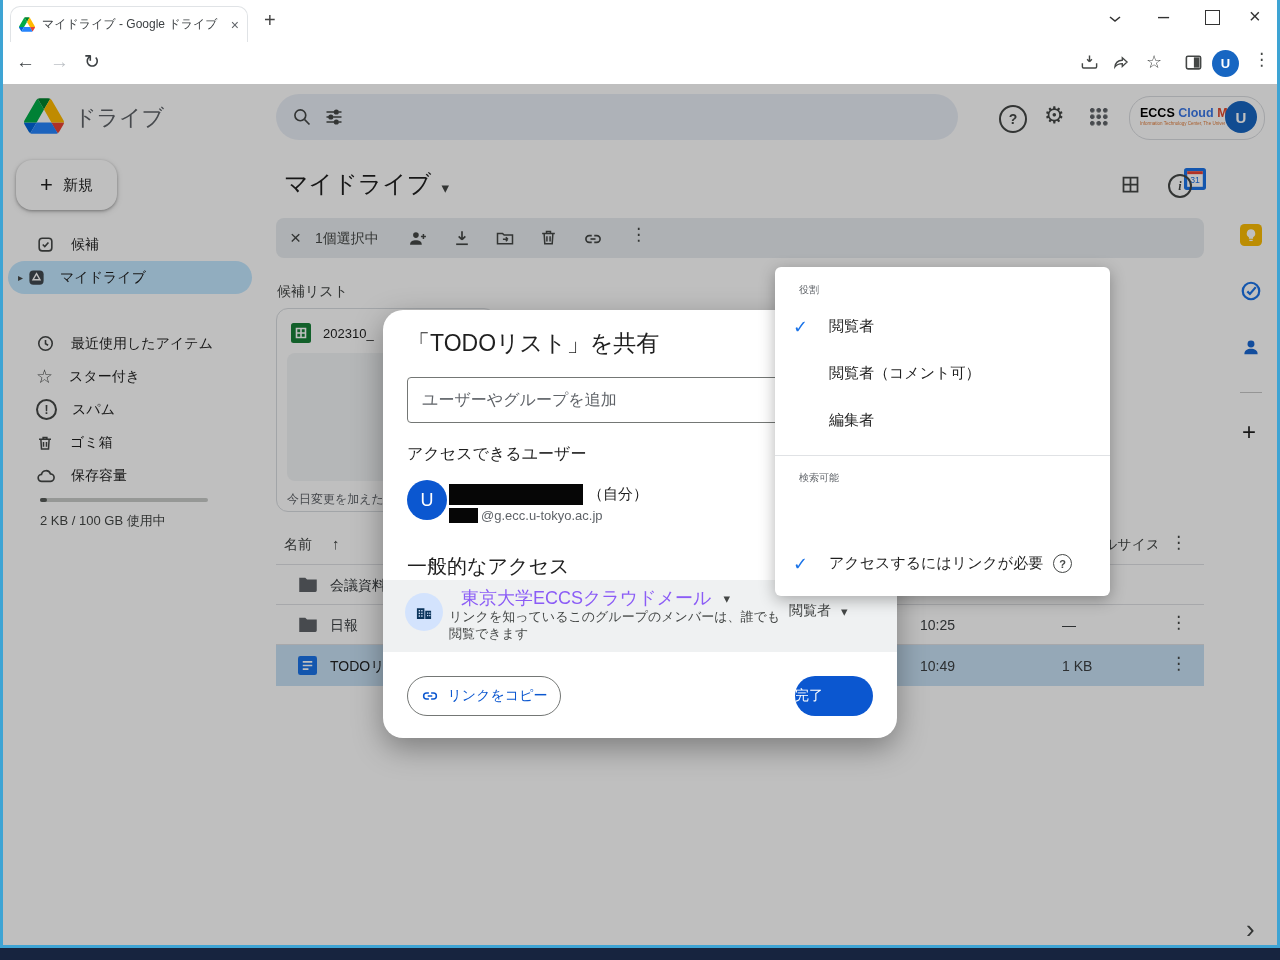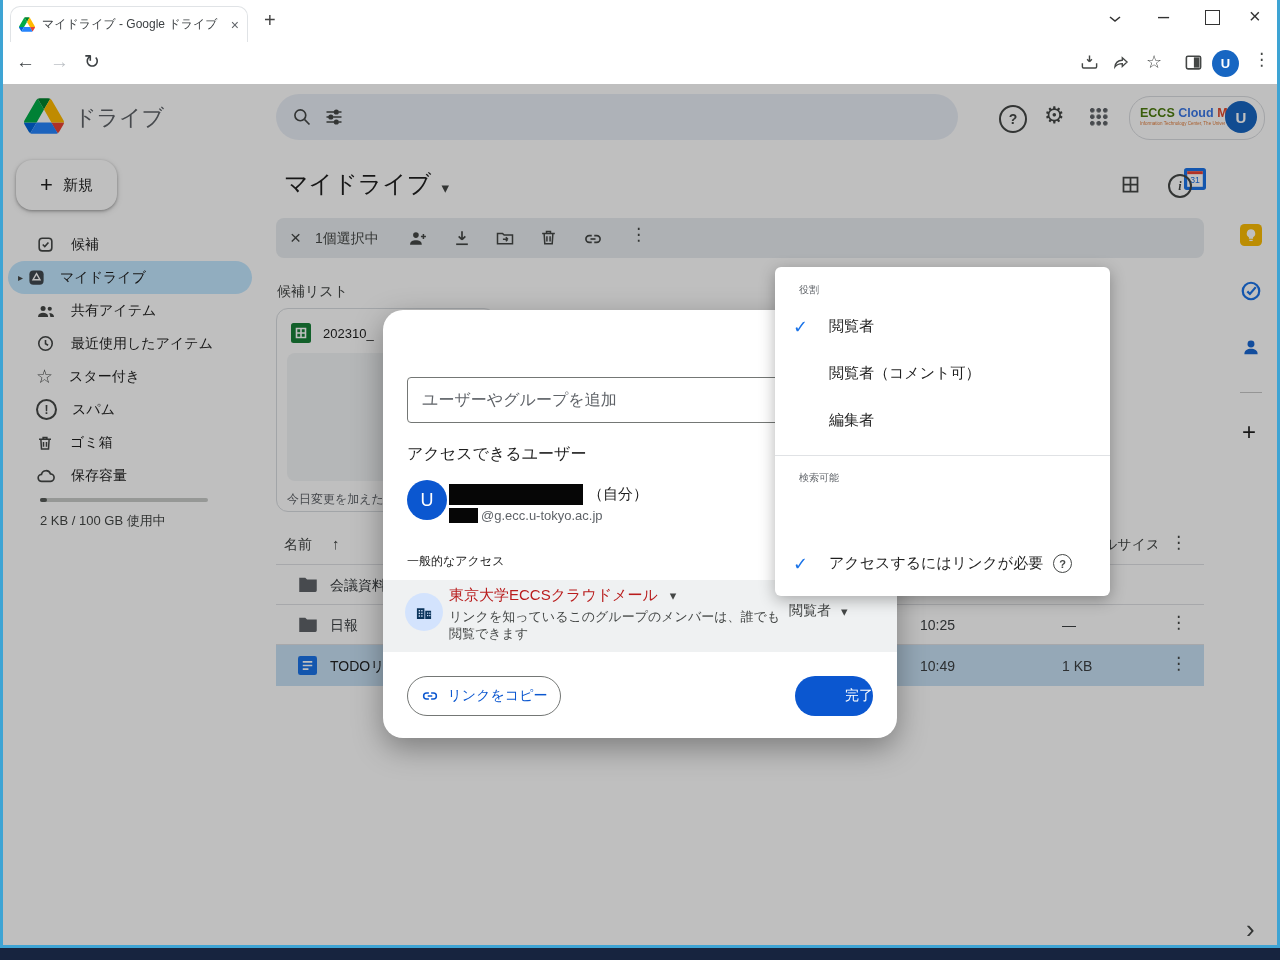--- a/index.html
+++ b/index.html
@@ -111,21 +111,21 @@
         </svg>
     </span>
   </div>
 
   <div class="a circle-btn" style="left:999px;top:105px;width:24px;height:24px;border:2px solid #444746;color:#444746;font-size:14px;font-weight:bold;">?</div>
   <span class="a glyph" style="left:1044px;top:104px;font-size:23px;color:#444746;">⚙</span>
   <span class="a" style="left:1090px;top:108px;width:18px;height:18px;background:radial-gradient(circle,#5f6368 2px,transparent 2.6px) -1px -1px/6.5px 6.5px;"></span>
 
   <div class="a" style="left:1129px;top:96px;width:134px;height:42px;background:#fff;border:1px solid #dadce0;border-radius:21px;">
     <div class="a" style="left:10px;top:9px;font-size:12.5px;font-weight:bold;white-space:nowrap;">
-      <span style="color:#4d7c0f;">ECCS</span>
+      <span style="color:#000000;">ECCS</span>
       <span style="color:#3b78e7;">Cloud</span>
       <span style="color:#e04a2f;">Mail</span>
     </div>
     <div class="a" style="left:10px;top:24px;width:85px;font-size:4.5px;color:#e07b39;white-space:nowrap;overflow:hidden;">Information Technology Center, The University of Tokyo</div>
   </div>
   <div class="a circle-btn" style="left:1225px;top:101px;width:32px;height:32px;background:#1766c2;color:#fff;font-size:15px;font-weight:bold;z-index:2;">U</div>
 
   <div class="a flex" style="left:16px;top:160px;width:101px;height:50px;background:#fff;border-radius:16px;box-shadow:0 1px 3px rgba(0,0,0,.3),0 2px 6px rgba(0,0,0,.15);justify-content:center;gap:10px;">
     <span class="glyph" style="font-size:22px;color:#1f1f1f;">+</span>
     <span style="font-size:15px;color:#1f1f1f;">新規</span>
@@ -142,31 +142,20 @@
   </div>
   <div class="a flex" style="left:8px;top:261px;width:244px;height:33px;background:#c2e7ff;border-radius:17px;">
     <span class="glyph" style="margin-left:10px;font-size:10px;color:#444746;">▸</span>
     <span class="ic" style="margin-left:4px;">
       <svg width="19" height="19" viewBox="0 0 24 24">
           <rect x="3" y="3" width="18" height="18" rx="5" fill="#41484f"></rect>
           <path d="M12 7.2l4.4 7.6H7.6z" fill="none" stroke="#fff" stroke-width="1.8"></path>
         </svg>
     </span>
     <span class="sb-label" style="margin-left:14px;font-weight:500;">マイドライブ</span>
-  </div>
-  <div class="a flex" style="left:8px;top:294px;width:244px;height:33px;">
-    <span class="ic" style="margin-left:28px;">
-      <svg width="20" height="20" viewBox="0 0 24 24" fill="#444746">
-          <circle cx="8.5" cy="9" r="3"></circle>
-          <circle cx="16.5" cy="9.3" r="2.5"></circle>
-          <path d="M2.5 18.5c0-2.9 2.8-4.4 6-4.4s6 1.5 6 4.4v.8h-12z"></path>
-          <path d="M16 14.3c2.8.1 5.5 1.4 5.5 3.9v1.1h-4.2z"></path>
-        </svg>
-    </span>
-    <span class="sb-label" style="margin-left:15px;">共有アイテム</span>
   </div>
   <div class="a flex" style="left:8px;top:327px;width:244px;height:33px;">
     <span class="ic" style="margin-left:28px;">
       <svg width="19" height="19" viewBox="0 0 24 24" fill="none" stroke="#444746" stroke-width="2">
           <circle cx="12" cy="12" r="8.5"></circle>
           <path d="M12 7.5v4.8l3.3 1.9"></path>
         </svg>
     </span>
     <span class="sb-label" style="margin-left:16px;">最近使用したアイテム</span>
   </div>
@@ -333,69 +322,70 @@
     </span>
     <span class="a" style="left:54px;top:13px;font-size:14px;color:#1f1f1f;">TODOリスト</span>
     <span class="a" style="left:644px;top:13px;font-size:14px;color:#3c4043;">10:49</span>
     <span class="a" style="left:786px;top:13px;font-size:14px;color:#3c4043;">1 KB</span>
     <span class="a glyph" style="left:894px;top:10px;font-size:17px;color:#444746;">⋮</span>
   </div>
 
   <div class="a scrim"></div>
 
   <div class="a dialog">
+    <div class="a" style="left:24px;top:18px;font-size:23px;color:#1f1f1f;">「TODOリスト」を共有</div>
     <input class="a" style="left: 24px; top: 67px; width: 466px; height: 46px; box-sizing: border-box; border: 1px solid rgb(116, 119, 117); border-radius: 4px; padding: 0px 14px; font-size: 16px; outline: none; background: rgb(255, 255, 255);" placeholder="ユーザーやグループを追加">
     <div class="a" style="left:24px;top:134px;font-size:16px;font-weight:500;color:#1f1f1f;">アクセスできるユーザー</div>
     <div class="a circle-btn" style="left:24px;top:170px;width:40px;height:40px;background:#0b57d0;color:#fff;font-size:18px;">U</div>
     <div class="a redact" style="left:66px;top:174px;width:134px;height:21px;"></div>
     <span class="a" style="left:205px;top:175px;font-size:15px;color:#1f1f1f;">（自分）</span>
     <div class="a redact" style="left:66px;top:198px;width:29px;height:15px;"></div>
     <span class="a" style="left:98px;top:198px;font-size:13px;color:#5f6368;">@g.ecc.u-tokyo.ac.jp</span>
-    <div class="a" style="left:24px;top:243px;font-size:12px;font-weight:500;color:#1f1f1f;">一般的なアクセス</div>
+    <div class="a" style="left:24px;top:243px;font-size:20px;font-weight:500;color:#1f1f1f;">一般的なアクセス</div>
 
     <div class="a" style="left:0;top:270px;width:514px;height:72px;background:#eff1f2;">
       <div class="a circle-btn" style="left:22px;top:13px;width:38px;height:38px;background:#d3e3fd;">
         <svg width="20" height="20" viewBox="0 0 24 24" fill="#0b355c">
             <path d="M3.5 20.5V7.5h9v13zM13.5 20.5V10.5h7v10z"></path>
             <g fill="#d3e3fd">
               <rect x="5.6" y="9.6" width="1.7" height="1.7"></rect>
               <rect x="8.6" y="9.6" width="1.7" height="1.7"></rect>
               <rect x="5.6" y="12.8" width="1.7" height="1.7"></rect>
               <rect x="8.6" y="12.8" width="1.7" height="1.7"></rect>
               <rect x="5.6" y="16" width="1.7" height="1.7"></rect>
               <rect x="8.6" y="16" width="1.7" height="1.7"></rect>
               <rect x="15.6" y="12.6" width="1.5" height="1.5"></rect>
               <rect x="18.2" y="12.6" width="1.5" height="1.5"></rect>
               <rect x="15.6" y="15.6" width="1.5" height="1.5"></rect>
               <rect x="18.2" y="15.6" width="1.5" height="1.5"></rect>
             </g>
           </svg>
       </div>
       <div class="a flex" style="left:66px;top:6px;">
-        <span style="font-size:15px;font-weight:500;color:#b91c1c;">東京大学ECCSクラウドメール</span>
+        <span style="font-size:18px;font-weight:500;color:#8b5cf6;margin-left:12px;">東京大学ECCSクラウドメール</span>
         <span class="glyph" style="font-size:13px;color:#444746;margin-left:12px;">▾</span>
       </div>
       <div class="a" style="left:66px;top:28px;width:342px;font-size:13px;line-height:17px;color:#444746;">リンクを知っているこのグループのメンバーは、誰でも閲覧できます</div>
       <div class="a flex" style="left:400px;top:14px;height:34px;padding:0 6px;border-radius:17px;">
         <span style="font-size:14px;color:#444746;">閲覧者</span>
         <span class="glyph" style="font-size:13px;color:#444746;margin-left:10px;">▾</span>
       </div>
     </div>
 
     <div class="a flex" style="left:24px;top:366px;width:154px;height:40px;border:1px solid #747775;border-radius:20px;justify-content:center;gap:9px;box-sizing:border-box;">
       <span class="ic" style="color:#0b57d0;">
         <svg width="18" height="18" viewBox="0 0 24 24" fill="none" stroke="#0b57d0" stroke-width="2">
             <path d="M9 12h6"></path>
             <path d="M10.5 8H7.5a4 4 0 000 8h3"></path>
             <path d="M13.5 8h3a4 4 0 010 8h-3"></path>
           </svg>
       </span>
       <span style="font-size:14px;font-weight:500;color:#0b57d0;">リンクをコピー</span>
     </div>
-    <div class="a flex" style="left:412px;top:366px;width:78px;height:40px;background:#0b57d0;border-radius:20px;justify-content:flex-end;">
+    <div class="a flex" style="left:412px;top:366px;width:78px;height:40px;background:#0b57d0;border-radius:20px;justify-content:flex-start;">
       <span style="font-size:14px;font-weight:500;color:#fff;">完了</span>
     </div>
   </div>
 
   <div class="a menu">
     <div class="a menu-label" style="left:24px;top:16px;">役割</div>
     <div class="a flex" style="left:0;top:36px;width:335px;height:47px;">
       <span class="check" style="margin-left:18px;width:22px;">✓</span>
       <span class="menu-item-text" style="margin-left:14px;">閲覧者</span>
     </div>

